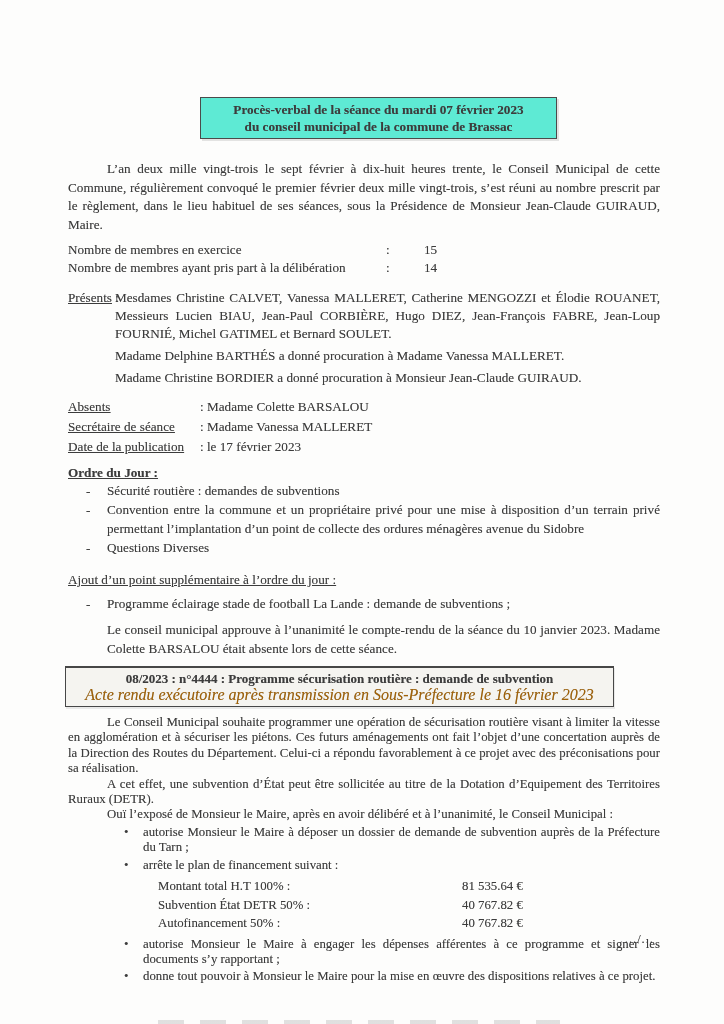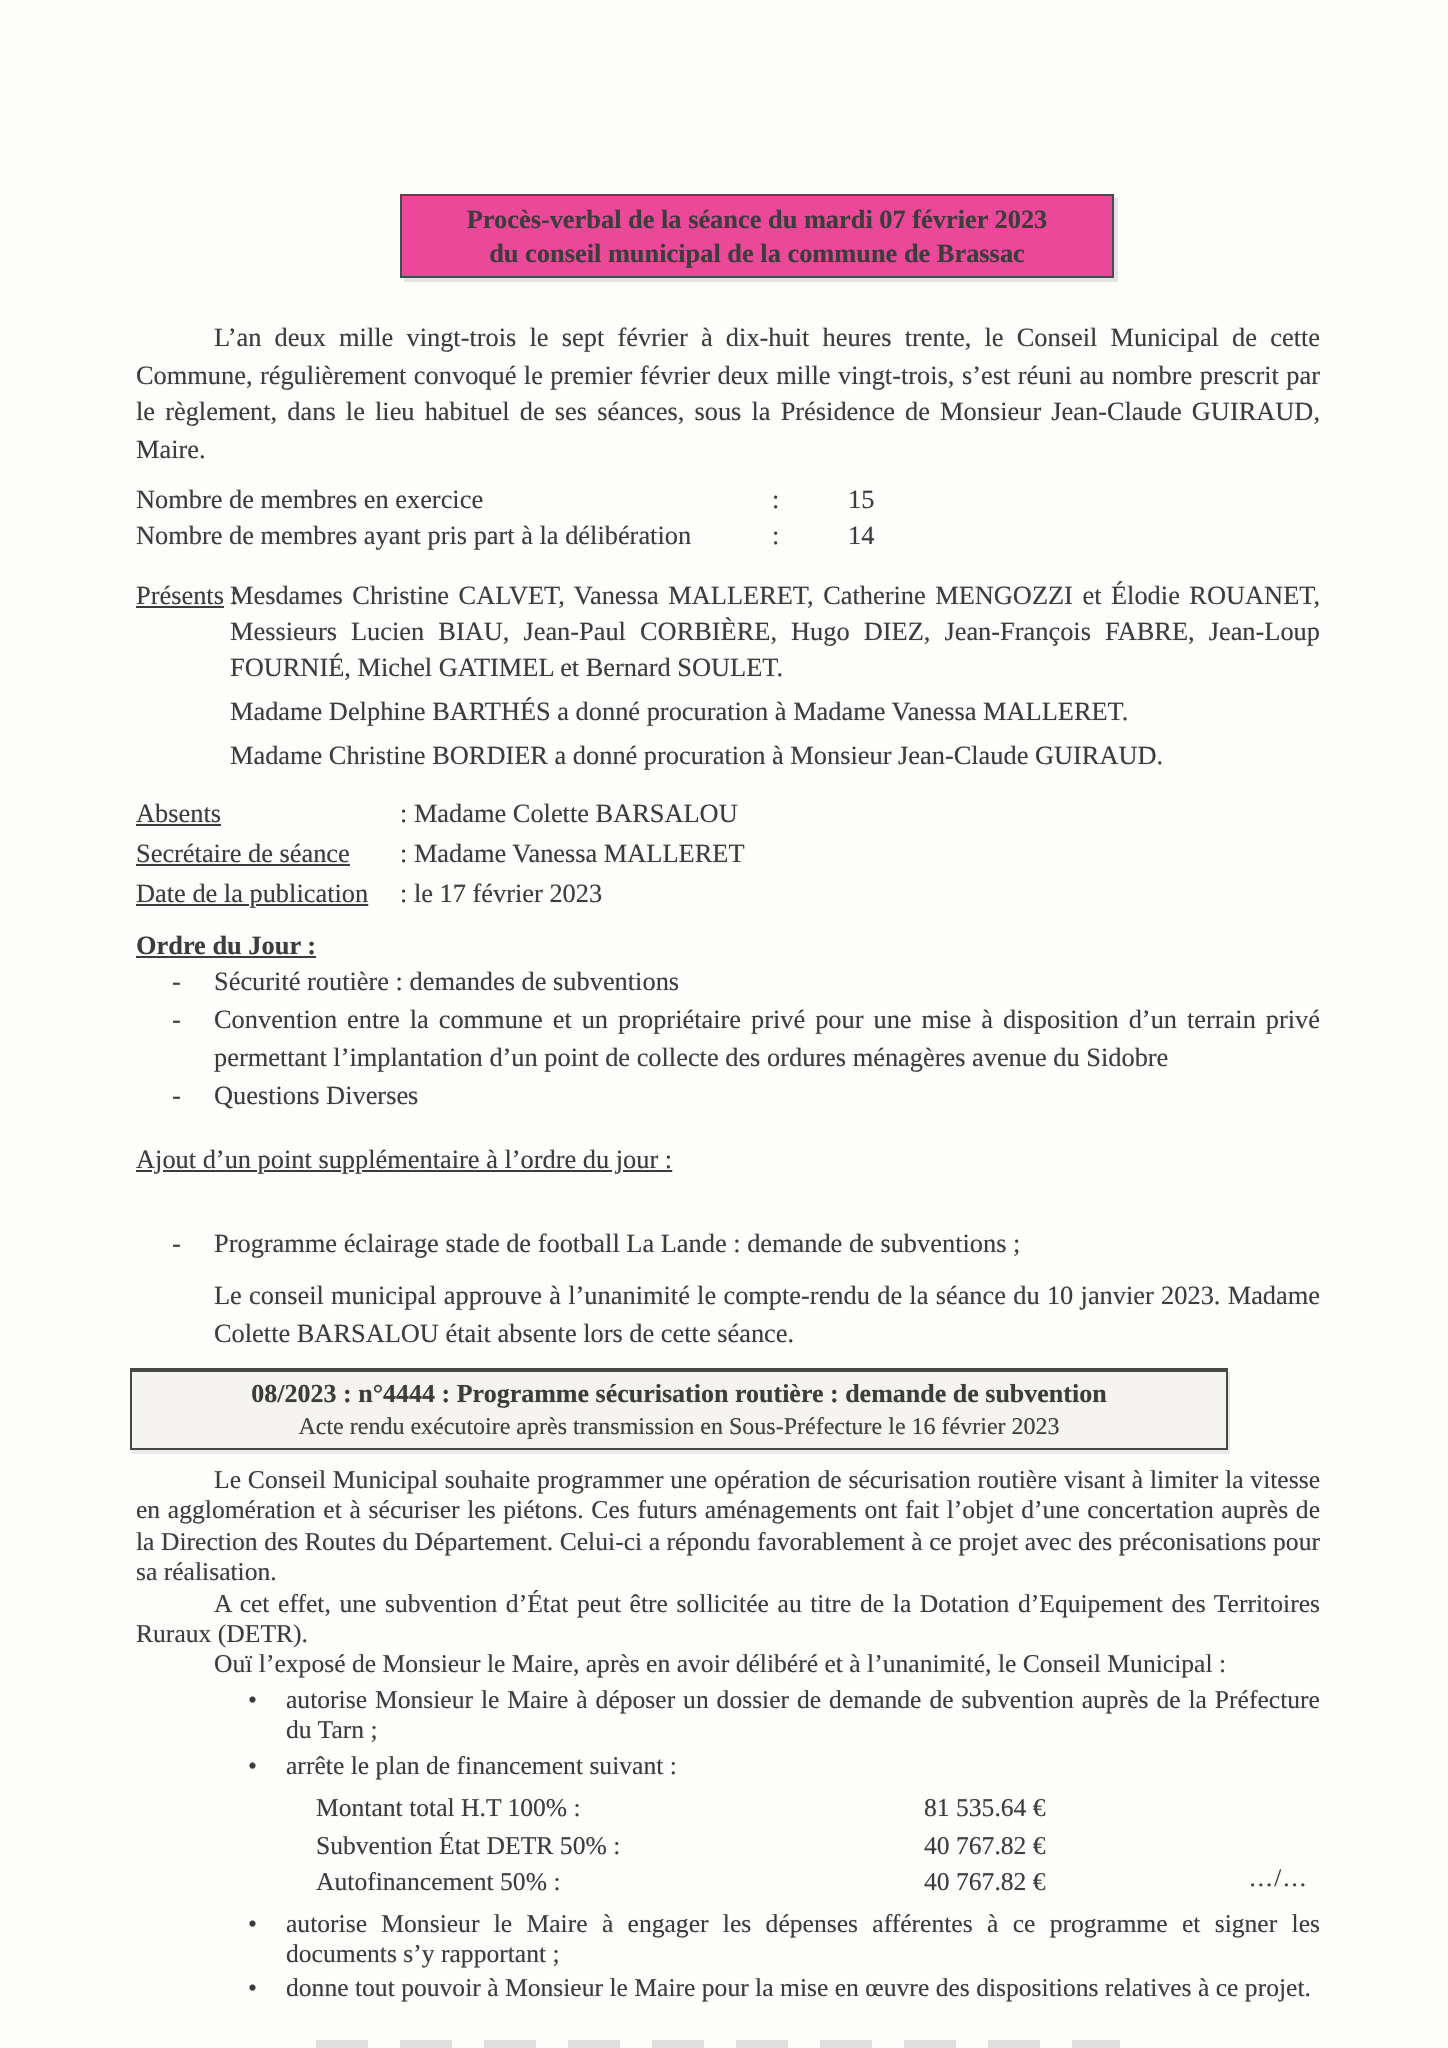--- a/index.html
+++ b/index.html
@@ -6,21 +6,21 @@
   .page {
     position:relative; width:724px; height:1024px; background:#fdfdfc;
     font-family:"Liberation Serif","DejaVu Serif",serif;
     color:#3c3c3c; overflow:hidden;
     text-shadow:0 0 0.5px rgba(80,80,80,.45);
   }
   .content { padding:97px 64px 0 68px; font-size:13.2px; }
 
   .title-box {
     width:357px; margin-left:132px; box-sizing:border-box;
-    border:1.6px solid #4b4b4b; background:#ec4899;
+    border:1.6px solid #4b4b4b; background:#5eead4;
     box-shadow:2px 2px 0 rgba(0,0,0,.10);
     text-align:center; font-weight:bold; font-size:13.2px; line-height:17px;
     padding:3px 6px;
   }
 
   .intro { margin-top:21px; text-align:justify; text-indent:39px; line-height:18.5px; }
 
   .members { margin-top:7px; line-height:17.5px; }
   .member-row { display:flex; }
   .member-row .lbl { width:318px; flex:0 0 auto; }
@@ -39,32 +39,32 @@
 
   .ordre-title { margin-top:8px; font-weight:bold; }
   .ordre-title span { text-decoration:underline; }
 
   .dash-list { }
   .dash-item { position:relative; padding-left:39px; line-height:19px; text-align:justify; }
   .dash-item::before { content:"-"; position:absolute; left:18px; }
 
   .ajout-title { margin-top:15px; }
   .ajout-title span { text-decoration:underline; }
-  .ajout-item { margin-top:24px; }
+  .ajout-item { margin-top:6px; }
 
   .approval { margin-left:39px; margin-top:8px; text-align:justify; line-height:18.5px; }
 
   .delib-box {
     margin-top:8px; margin-left:-3px; width:549px; box-sizing:border-box;
     border:1.5px solid #474747; border-top-width:2.2px; background:#f5f4f0;
     text-align:center; padding:2px 6px 3px 6px;
     box-shadow:1px 2px 0 rgba(0,0,0,.08);
   }
   .delib-box .t { font-weight:bold; font-size:13px; line-height:17px; }
-  .delib-box .s { font-size:12px; line-height:16px; color:#404040; }
+  .delib-box .s { font-style:italic; font-size:16px; line-height:16px; color:#a16207; }
 
   .delib-body { margin-top:8px; font-size:12.8px; line-height:15.4px; }
   .delib-p { text-align:justify; text-indent:39px; }
 
   .bullet-item { position:relative; padding-left:75px; text-align:justify; line-height:15.4px; margin-top:2px; }
   .bullet-item::before { content:"•"; position:absolute; left:56px; }
 
   .finance { margin:4px 0 4px 90px; line-height:18.5px; }
   .finance-row { display:flex; }
   .finance-row .flbl { width:304px; flex:0 0 auto; }

